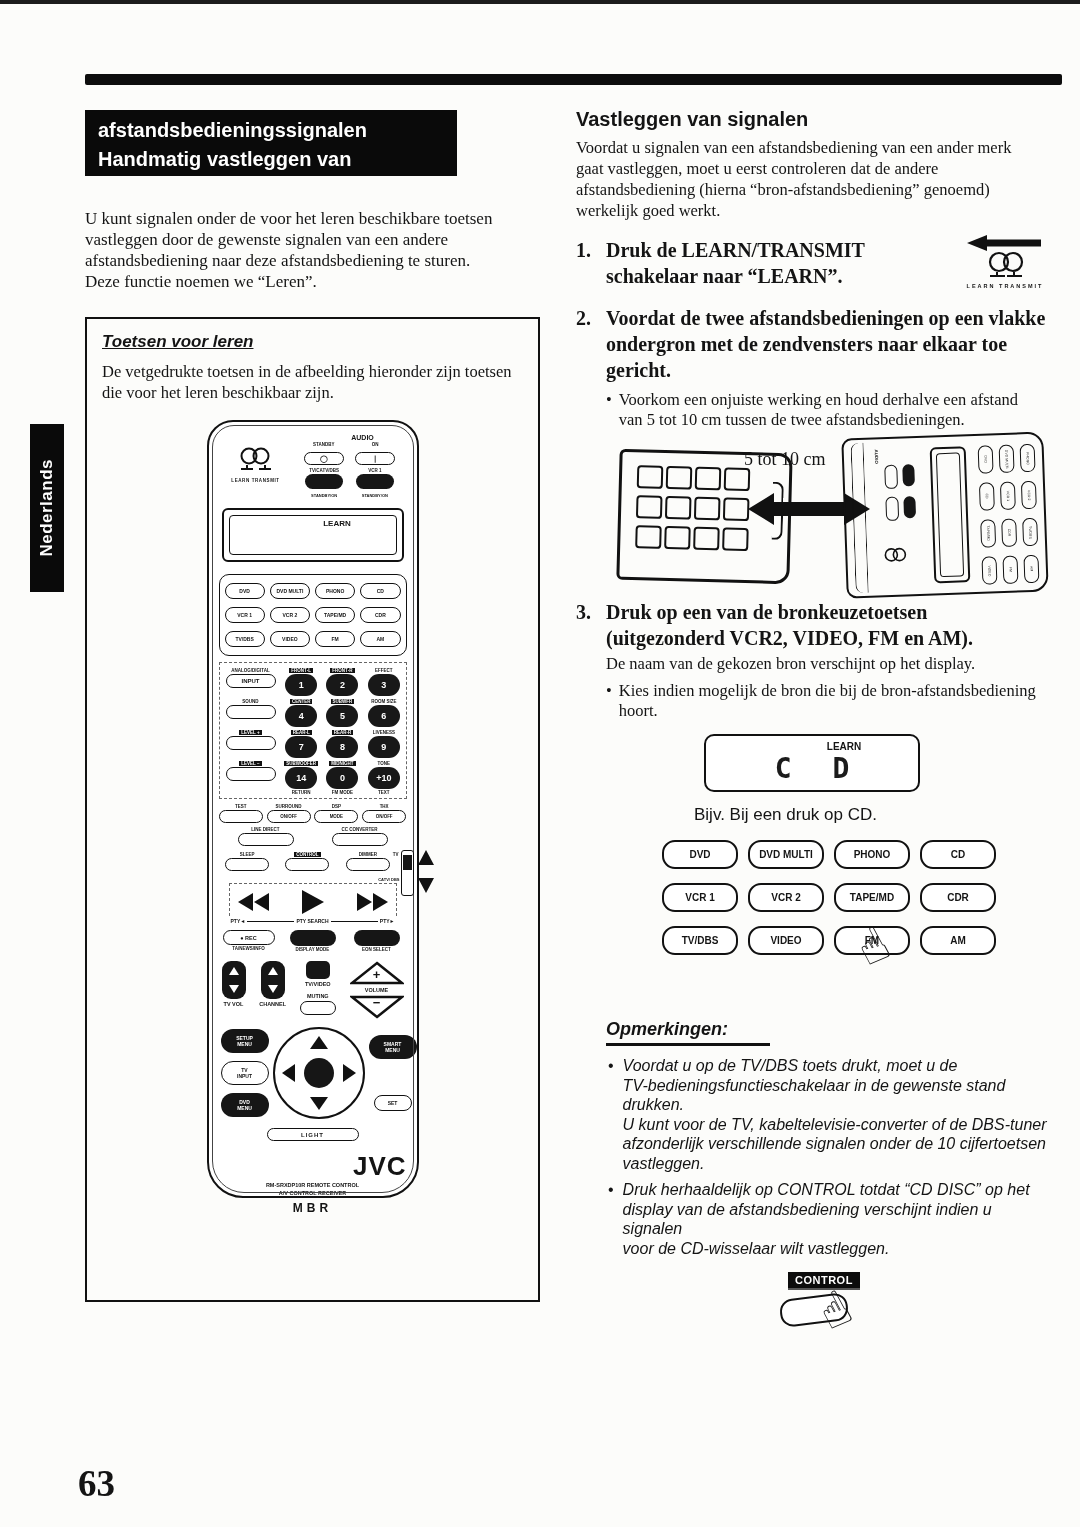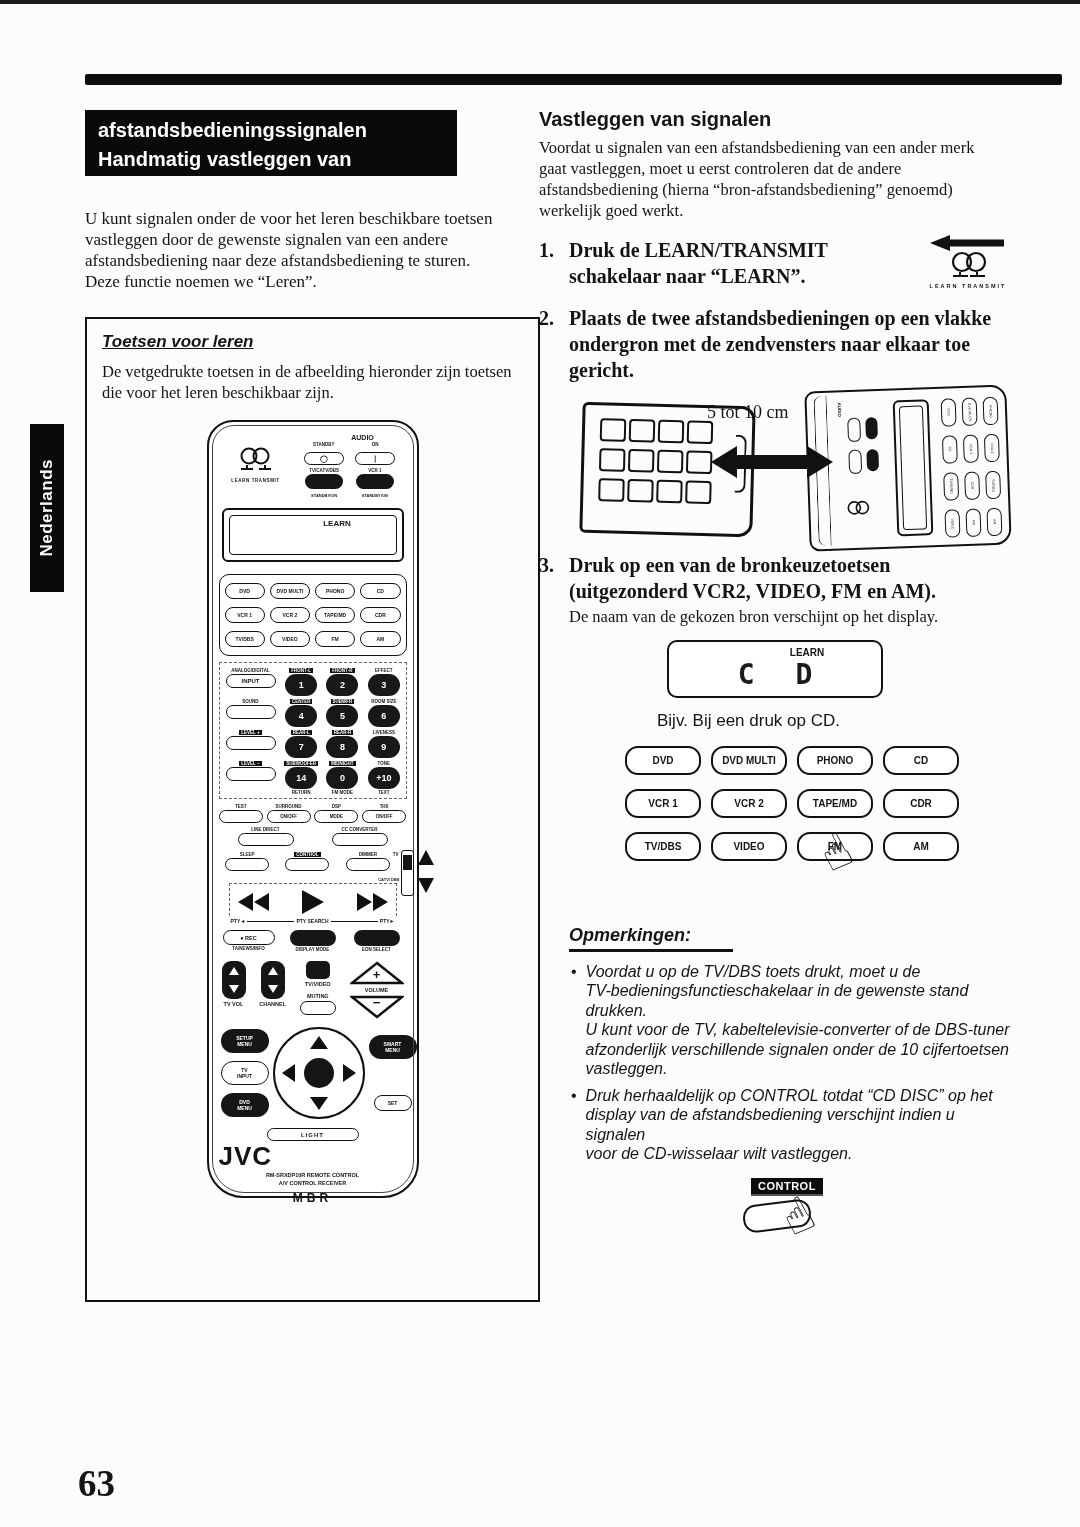--- a/index.html
+++ b/index.html
@@ -99,26 +99,26 @@
   .mpill.lite{border:1.6px solid #111}
   .mpill.sm{width:38px;height:16px}
   .dpad{position:relative;width:92px;height:92px;margin:0 auto;border:2.5px solid #111;border-radius:50%}
   .dp-c{position:absolute;left:50%;top:50%;width:30px;height:30px;background:#161616;border-radius:50%;transform:translate(-50%,-50%)}
   .dp-up{position:absolute;left:50%;top:7px;transform:translateX(-50%);border-left:9px solid transparent;border-right:9px solid transparent;border-bottom:13px solid #111}
   .dp-dn{position:absolute;left:50%;bottom:7px;transform:translateX(-50%);border-left:9px solid transparent;border-right:9px solid transparent;border-top:13px solid #111}
   .dp-lf{position:absolute;top:50%;left:7px;transform:translateY(-50%);border-top:9px solid transparent;border-bottom:9px solid transparent;border-right:13px solid #111}
   .dp-rt{position:absolute;top:50%;right:7px;transform:translateY(-50%);border-top:9px solid transparent;border-bottom:9px solid transparent;border-left:13px solid #111}
   .lightpill{margin:9px auto 0;width:92px;height:13px;border:1.6px solid #111;border-radius:7px;display:flex;align-items:center;justify-content:center;
              font-family:"Liberation Sans",sans-serif;font-weight:bold;font-size:6px;letter-spacing:1px}
-  .brand{text-align:left;font-family:"Liberation Sans",sans-serif;font-weight:900;font-size:26px;letter-spacing:1px;margin-top:2px;line-height:1}
+  .brand{text-align:right;font-family:"Liberation Sans",sans-serif;font-weight:900;font-size:26px;letter-spacing:1px;margin-top:12px;line-height:1}
   .model{text-align:center;font-family:"Liberation Sans",sans-serif;font-weight:bold;font-size:5.5px;line-height:1.5;margin-top:2px}
   .mbr{text-align:center;font-family:"Liberation Sans",sans-serif;font-weight:bold;font-size:12px;letter-spacing:4px;margin-top:3px}
 
   
-  .col-right{position:absolute;left:539px;top:108px;width:470px}
+  .col-right{position:absolute;left:576px;top:108px;width:470px}
   .sec-title{margin:0;font-family:"Liberation Sans",sans-serif;font-weight:bold;font-size:20px}
   .r-intro{margin:7px 0 0;font-size:16.5px;line-height:1.27;white-space:pre-line}
   .step{display:flex;margin-top:15px;position:relative}
   .sn{font-weight:bold;font-size:20px;line-height:1.32;width:30px;flex:none}
   .sb{font-weight:bold;font-size:20px;line-height:1.32;white-space:pre-line}
   .bullet{display:flex;margin:6px 0 0 30px;font-size:16.5px;line-height:1.25}
   .bullet::before{content:"•";margin-right:7px}
   .bullet span{white-space:pre-line}
   .s1icon{position:absolute;right:-4px;top:-4px;width:90px;text-align:center}
   .s1cap{font-family:"Liberation Sans",sans-serif;font-size:5.5px;font-weight:bold;letter-spacing:2px}
@@ -484,24 +484,28 @@
           <circle cx="38" cy="29" r="9" fill="none" stroke="#111" stroke-width="2.2"></circle>
           <circle cx="52" cy="29" r="9" fill="none" stroke="#111" stroke-width="2.2"></circle>
           <path d="M29 43 h15 M36 39 v4 M46 43 h15 M53 39 v4" stroke="#111" stroke-width="2" fill="none"></path>
         </svg>
         <div class="s1cap">LEARN TRANSMIT</div>
       </div>
     </div>
 
     <div class="step">
       <span class="sn">2.</span>
-      <span class="sb">Plaats de twee afstandsbedieningen op een vlakke
+      <span class="sb">Voordat de twee afstandsbedieningen op een vlakke
 ondergron met de zendvensters naar elkaar toe
 gericht.</span>
     </div>
+    <div class="bullet">
+        <span>Voorkom een onjuiste werking en houd derhalve een afstand
+van 5 tot 10 cm tussen de twee afstandsbedieningen.</span>
+      </div>
 
     <div class="diagram">
       <div class="mini-remote">
         <div class="mini-grid">
           <span class="k"></span>
             <span class="k"></span>
             <span class="k"></span>
             <span class="k"></span>
           <span class="k"></span>
             <span class="k"></span>
@@ -547,20 +551,24 @@
           </div>
       </div>
     </div>
 
     <div class="step" style="margin-top:6px">
       <span class="sn">3.</span>
       <span class="sb">Druk op een van de bronkeuzetoetsen
 (uitgezonderd VCR2, VIDEO, FM en AM).</span>
     </div>
     <p class="step3-body">De naam van de gekozen bron verschijnt op het display.</p>
+    <div class="bullet">
+        <span>Kies indien mogelijk de bron die bij de bron-afstandsbediening
+hoort.</span>
+      </div>
 
     <div class="lcd">
       <span class="lcd-mode">LEARN</span>
       <span class="lcd-val">C D</span>
     </div>
     <div class="lcd-cap">Bijv. Bij een druk op CD.</div>
 
     <div class="srcgrid">
       <div style="display:contents"><span class="srcbtn">DVD</span><span class="srcbtn">DVD MULTI</span><span class="srcbtn">PHONO</span><span class="srcbtn">CD</span><span class="srcbtn">VCR 1</span><span class="srcbtn">VCR 2</span><span class="srcbtn">TAPE/MD</span><span class="srcbtn">CDR</span><span class="srcbtn">TV/DBS</span><span class="srcbtn">VIDEO</span><span class="srcbtn">FM</span><span class="srcbtn">AM</span></div>
       <span class="hand hand1">☝</span>

